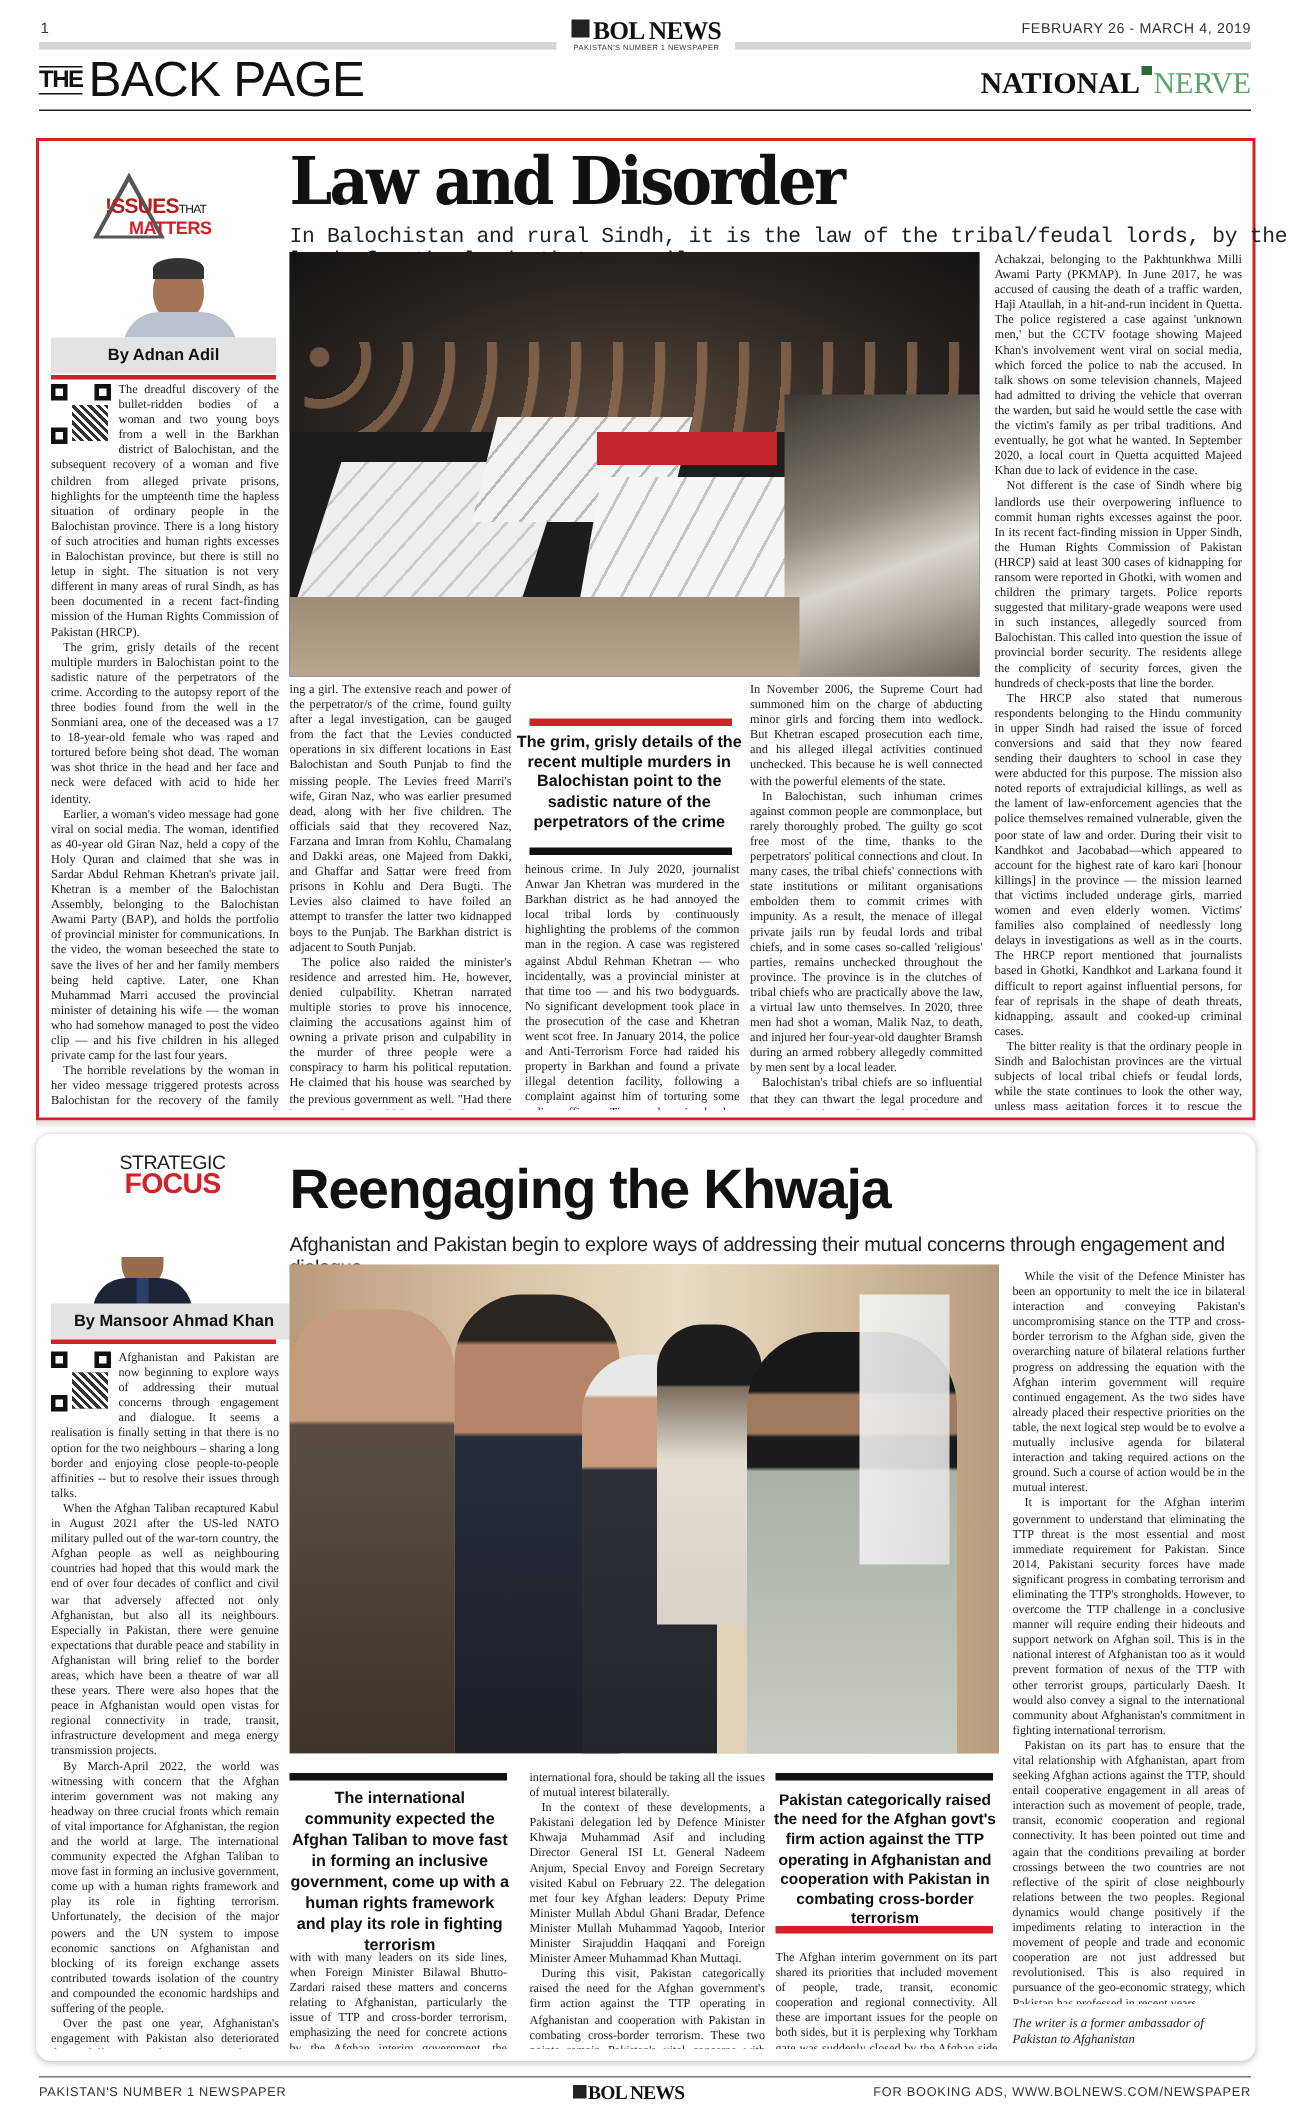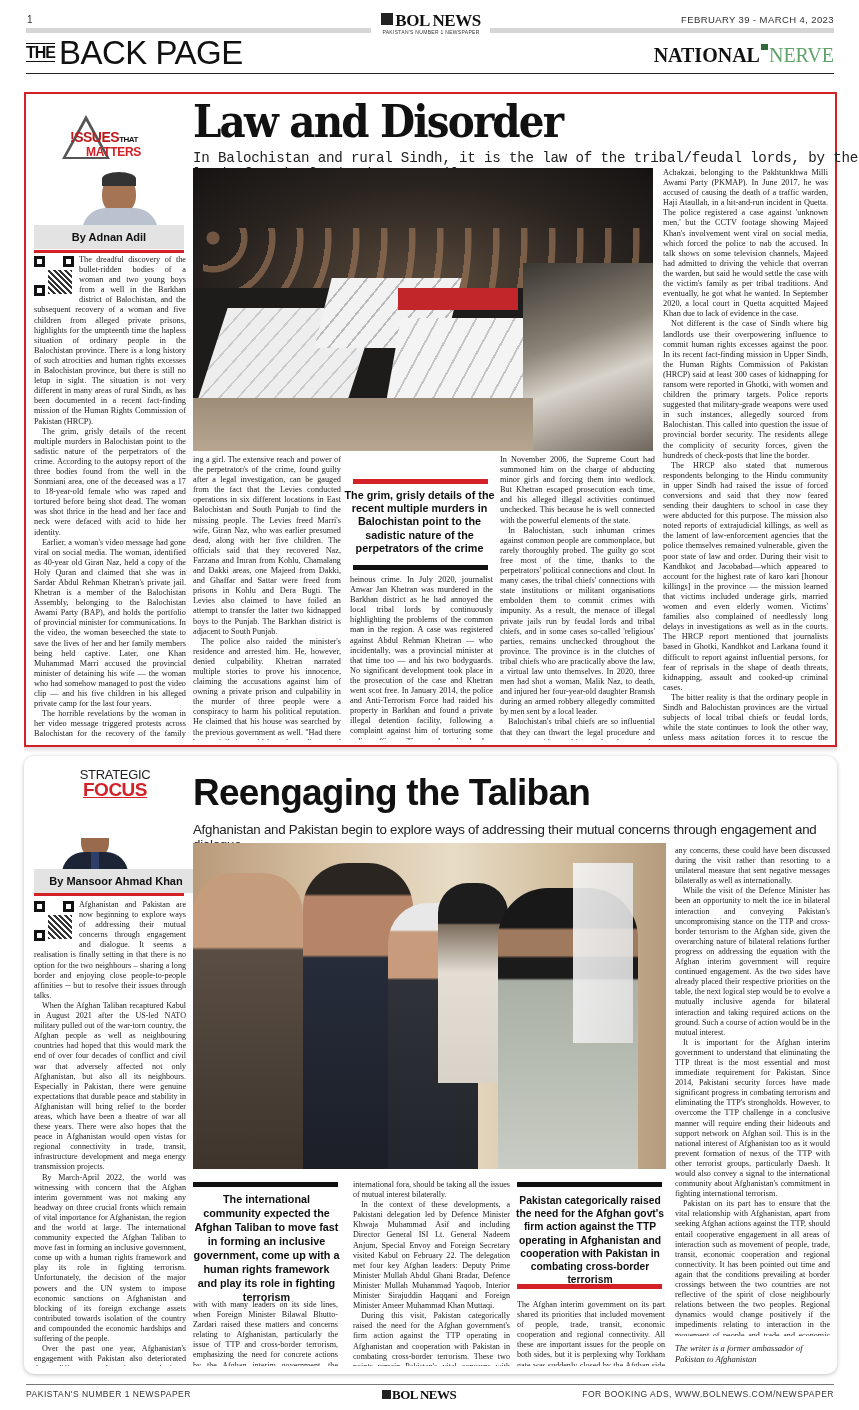--- a/index.html
+++ b/index.html
@@ -21,21 +21,21 @@
   .nerve .n1{color:#111;}
   .nerve .n2{color:#5fa36b;font-weight:normal;}
   .toprule{left:26px;top:73px;width:808px;height:1px;background:#222;}
   
   .box1{left:24px;top:92px;width:813px;height:655px;border:2px solid #d42027;background:#fff;}
   .issues{left:60px;top:115px;width:70px;height:55px;}
   .issues .tri{position:absolute;left:2px;top:0;width:0;height:0;border-left:24px solid transparent;border-right:24px solid transparent;border-bottom:44px solid #555;}
   .issues .tri2{position:absolute;left:6px;top:6px;width:0;height:0;border-left:20px solid transparent;border-right:20px solid transparent;border-bottom:36px solid #fff;}
   .issues .t1{position:absolute;left:10px;top:14px;font-family:"Liberation Sans",sans-serif;font-weight:bold;font-size:14px;color:#111;letter-spacing:-0.5px;}
   .issues .t1 .ex{color:#b91c1c;}
-  .issues .t1 small{font-size:8px;font-weight:bold;}
+  .issues .t1 small{font-size:8px;font-weight:normal;}
   .issues .t2{position:absolute;left:26px;top:30px;font-family:"Liberation Sans",sans-serif;font-weight:bold;font-size:12px;color:#d42027;letter-spacing:-0.3px;}
   .h1a{left:193px;top:96px;font-family:"DejaVu Serif",serif;font-weight:bold;font-size:44px;letter-spacing:-2px;color:#111;transform:scaleX(0.92);transform-origin:left;}
   .deck1{left:193px;top:150px;font-family:Liberation Mono, monospace;font-size:14.2px;color:#222;letter-spacing:-0.2px;}
   .person{position:absolute;}
   .byline{background:#e3e3e3;font-family:"Liberation Sans",sans-serif;font-weight:bold;font-size:11px;text-align:center;line-height:24px;color:#111;}
   .redbar{height:3px;background:#d42027;}
   .qrwrap{float:left;width:40px;height:40px;margin:1px 5px 1px 0;position:relative;background:#fff;}
   .qrwrap .c{position:absolute;width:11px;height:11px;border:3px solid #111;}
   .qrwrap .m{position:absolute;left:14px;top:14px;width:24px;height:24px;
      background:repeating-linear-gradient(45deg,#111 0 2px,#fff 2px 4px),#111;opacity:.85;}
@@ -45,41 +45,41 @@
   .col{position:absolute;overflow:hidden;}
   .photo1{left:193px;top:168px;width:460px;height:283px;background:#1e1c1a;overflow:hidden;}
   .pullquote{font-family:"Liberation Sans",sans-serif;font-weight:bold;text-align:center;color:#111;}
   .pq-topbar{height:5px;background:#d42027;}
   .pq-blackbar{height:5px;background:#111;}
   .grayband{left:24px;top:747px;width:813px;height:6px;background:linear-gradient(#ddd,#fff);}
   
   .box2{left:24px;top:756px;width:813px;height:618px;border-radius:10px;box-shadow:0 1px 4px rgba(0,0,0,.25);background:#fff;}
   .strategic{left:70px;top:768px;width:90px;font-family:"Liberation Sans",sans-serif;text-align:center;}
   .strategic .s1{font-size:13px;color:#222;letter-spacing:-0.3px;line-height:13px;}
-  .strategic .s2{font-size:19px;font-weight:bold;color:#d42027;letter-spacing:-0.5px;line-height:18px;text-decoration:underline;}
+  .strategic .s2{font-size:19px;font-weight:bold;color:#d42027;letter-spacing:-0.5px;line-height:18px;}
   .h1b{left:193px;top:772px;font-family:"Liberation Sans",sans-serif;font-weight:bold;font-size:37px;letter-spacing:-0.8px;color:#111;}
   .deck2{left:193px;top:822px;font-family:"Liberation Sans",sans-serif;font-size:13.3px;color:#222;letter-spacing:-0.25px;}
   .photo2{left:193px;top:843px;width:473px;height:326px;overflow:hidden;background:#cdb79a;}
   .footrule{left:26px;top:1384px;width:808px;height:1px;background:#777;}
   .foot{top:1389px;font-family:"Liberation Sans",sans-serif;font-size:8.5px;color:#333;letter-spacing:0.5px;}
   .footlogo{left:382px;top:1387px;font-family:"Liberation Serif",serif;font-weight:bold;font-size:13px;color:#111;letter-spacing:-0.5px;}
   .footlogo .box{display:inline-block;width:9px;height:9px;background:#222;margin-right:1px;vertical-align:0px;}
   .italic-note{font-style:italic;}
 </style>
 </head>
 <body>
 
 <div class="abs pageno">1</div>
 <div class="abs grayrule" style="left:26px;top:28px;width:345px;"></div>
 <div class="abs logo">
   <div class="brand"><span class="box"></span><span>BOL NEWS</span></div>
   <div class="tag">PAKISTAN'S NUMBER 1 NEWSPAPER</div>
 </div>
 <div class="abs grayrule" style="left:490px;top:28px;width:344px;"></div>
-<div class="abs dateline">FEBRUARY 39 - MARCH 4, 2023</div>
+<div class="abs dateline">FEBRUARY 26 - MARCH 4, 2019</div>
 <div class="abs backpage">
   <span class="the">THE</span><span class="main">BACK PAGE</span>
 </div>
 <div class="abs nerve">
   <span class="n1">NATIONAL</span><span style="display:inline-block;width:7px;height:6px;background:#2e6b36;vertical-align:12px;margin:0 1px;"></span><span class="n2">NERVE</span>
 </div>
 <div class="abs toprule"></div>
 
 <div class="abs box1"></div>
 
@@ -150,21 +150,21 @@
 </div>
 
 <div class="abs grayband"></div>
 
 <div class="abs box2"></div>
 
 <div class="abs strategic">
   <div class="s1">STRATEGIC</div>
   <div class="s2">FOCUS</div>
 </div>
-<div class="abs h1b">Reengaging the Taliban</div>
+<div class="abs h1b">Reengaging the Khwaja</div>
 <div class="abs deck2">Afghanistan and Pakistan begin to explore ways of addressing their mutual concerns through engagement and dialogue</div>
 
 <div class="abs" style="left:62px;top:838px;width:66px;height:32px;overflow:hidden;">
   <div class="person" style="left:19px;top:-14px;width:28px;height:34px;border-radius:45%;background:#9a6a4c;"></div>
   <div class="person" style="left:0;top:14px;width:66px;height:22px;border-radius:24px 24px 0 0;background:#1d2435;"></div>
   <div class="person" style="left:29px;top:14px;width:8px;height:18px;background:#2b3f6a;"></div>
 </div>
 <div class="abs byline" style="left:34px;top:869px;width:164px;">By Mansoor Ahmad Khan</div>
 <div class="abs redbar" style="left:34px;top:893px;width:150px;"></div>
 
@@ -204,21 +204,20 @@
 </div>
 <div class="col body" style="left:353px;top:1180px;width:157px;height:186px;font-size:8.1px;">
   <p class="first">international fora, should be taking all the issues of mutual interest bilaterally.</p>
   <p>In the context of these developments, a Pakistani delegation led by Defence Minister Khwaja Muhammad Asif and including Director General ISI Lt. General Nadeem Anjum, Special Envoy and Foreign Secretary visited Kabul on February 22. The delegation met four key Afghan leaders: Deputy Prime Minister Mullah Abdul Ghani Bradar, Defence Minister Mullah Muhammad Yaqoob, Interior Minister Sirajuddin Haqqani and Foreign Minister Ameer Muhammad Khan Muttaqi.</p>
   <p>During this visit, Pakistan categorically raised the need for the Afghan government's firm action against the TTP operating in Afghanistan and cooperation with Pakistan in combating cross-border terrorism. These two points remain Pakistan's vital concerns with Afghanistan. The short press statement issued by Pakistan after the visit also indicates the country's focus on these key concerns.</p>
 </div>
 <div class="col body" style="left:517px;top:1300px;width:148px;height:66px;font-size:8.1px;">
   <p class="first">The Afghan interim government on its part shared its priorities that included movement of people, trade, transit, economic cooperation and regional connectivity. All these are important issues for the people on both sides, but it is perplexing why Torkham gate was suddenly closed by the Afghan side just when this high-level visit from Pakistan was on the cards. If there were</p>
 </div>
 <div class="col body" style="left:675px;top:846px;width:155px;height:490px;font-size:8.1px;">
-  <p class="first">any concerns, these could have been discussed during the visit rather than resorting to a unilateral measure that sent negative messages bilaterally as well as internationally.</p>
   <p>While the visit of the Defence Minister has been an opportunity to melt the ice in bilateral interaction and conveying Pakistan's uncompromising stance on the TTP and cross-border terrorism to the Afghan side, given the overarching nature of bilateral relations further progress on addressing the equation with the Afghan interim government will require continued engagement. As the two sides have already placed their respective priorities on the table, the next logical step would be to evolve a mutually inclusive agenda for bilateral interaction and taking required actions on the ground. Such a course of action would be in the mutual interest.</p>
   <p>It is important for the Afghan interim government to understand that eliminating the TTP threat is the most essential and most immediate requirement for Pakistan. Since 2014, Pakistani security forces have made significant progress in combating terrorism and eliminating the TTP's strongholds. However, to overcome the TTP challenge in a conclusive manner will require ending their hideouts and support network on Afghan soil. This is in the national interest of Afghanistan too as it would prevent formation of nexus of the TTP with other terrorist groups, particularly Daesh. It would also convey a signal to the international community about Afghanistan's commitment in fighting international terrorism.</p>
   <p>Pakistan on its part has to ensure that the vital relationship with Afghanistan, apart from seeking Afghan actions against the TTP, should entail cooperative engagement in all areas of interaction such as movement of people, trade, transit, economic cooperation and regional connectivity. It has been pointed out time and again that the conditions prevailing at border crossings between the two countries are not reflective of the spirit of close neighbourly relations between the two peoples. Regional dynamics would change positively if the impediments relating to interaction in the movement of people and trade and economic cooperation are not just addressed but revolutionised. This is also required in pursuance of the geo-economic strategy, which Pakistan has professed in recent years.</p>
 
 </div>
 <div class="abs body italic-note" style="left:675px;top:1343px;width:140px;font-size:8.5px;line-height:10.5px;text-align:left;">The writer is a former ambassador of Pakistan to Afghanistan</div>
 
 <div class="abs footrule"></div>
 <div class="abs foot" style="left:26px;">PAKISTAN'S NUMBER 1 NEWSPAPER</div>
 <div class="abs footlogo"><span class="box"></span><span>BOL NEWS</span></div>

